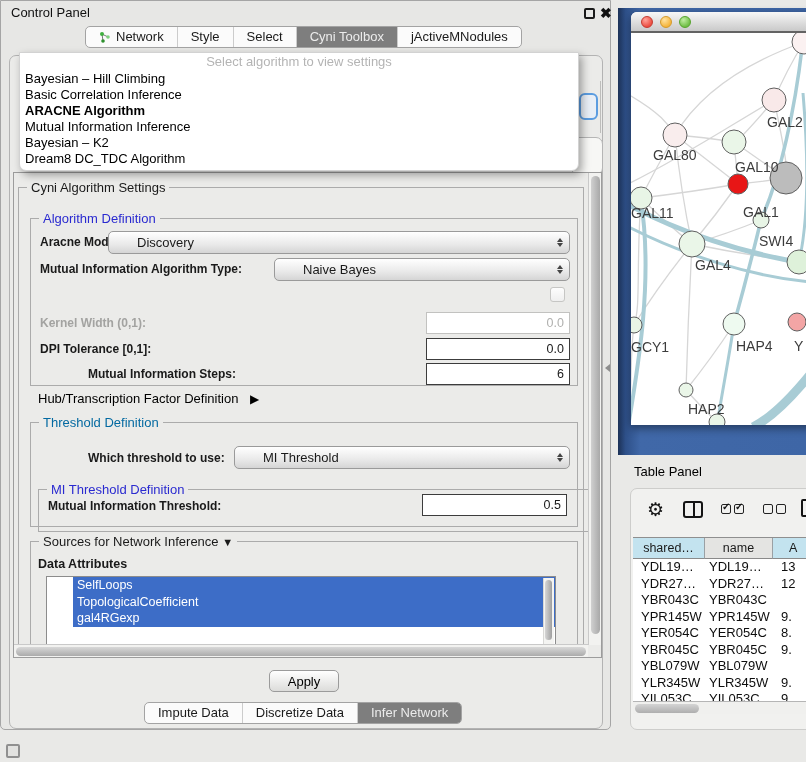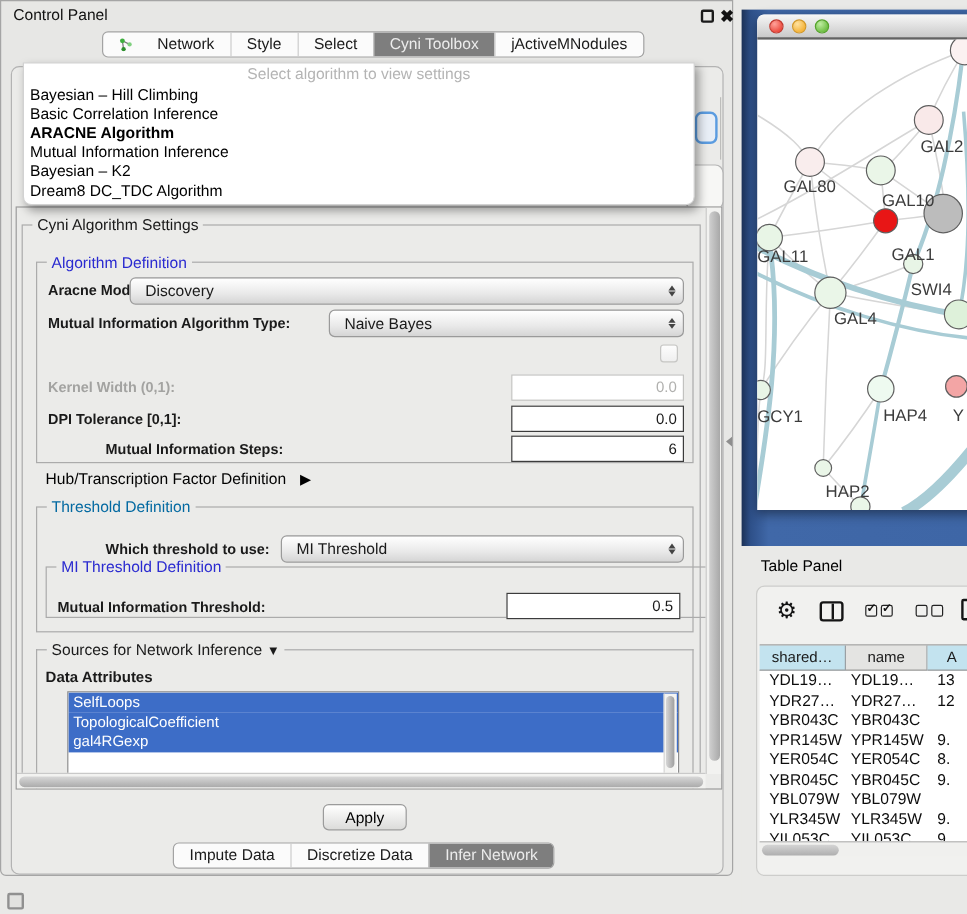--- a/index.html
+++ b/index.html
@@ -14,21 +14,21 @@
   .win-close { position:absolute; left:599px; top:4px; font-size:14px; font-weight:bold; color:#111; }
 
   .cp-inner { position:absolute; left:8px; top:54px; width:594px; height:674px; background:#ebebe9;
               border:1px solid #b3b3b3; border-radius:7px; }
 
   
   .tabbar { position:absolute; display:flex; height:22px; background:#fbfbfb; border:1px solid #a3a3a3;
             border-radius:5px; overflow:hidden; z-index:5; }
   .tabbar.top { left:84px; top:25px; }
   .tabbar.bottom { left:143px; top:701px; }
-  .tab { display:flex; align-items:center; gap:20px; padding:0 13px; font-size:13px; line-height:20px;
+  .tab { display:flex; align-items:center; gap:5px; padding:0 13px; font-size:13px; line-height:20px;
          border-left:1px solid #cccccc; white-space:nowrap; color:#1a1a1a; background:transparent; border-top:0; border-bottom:0; border-right:0; font-family:inherit; }
   .tab:first-child { border-left:none; }
   .tab.sel { background:#7e7e7e; color:#ececec; }
 
   
   .popup { position:absolute; left:18px; top:51px; width:560px; background:#ffffff; z-index:20;
            border:1px solid #d2d2d2; border-radius:0 0 7px 7px; box-shadow:3px 4px 8px rgba(0,0,0,0.35); padding-bottom:3px; }
   .pu-placeholder { text-align:center; color:#b4b4b4; font-size:13px; height:18px; line-height:18px; }
   .pu-item { font-size:13px; line-height:16px; padding-left:5px; color:#000; }
   .pu-item.bold { font-weight:bold; }
@@ -44,21 +44,21 @@
   .sp { position:absolute; left:12px; top:171px; width:589px; height:486px; border:1px solid #9c9c9c;
         background:#ebebe9; overflow:hidden; z-index:4; }
   .fs { position:absolute; border:1px solid #ababab; }
   .fs-legend { position:absolute; top:-8px; left:8px; background:#ebebe9; padding:0 4px; font-size:13px; white-space:nowrap;text-align:center; }
   .fs-legend.blue { color:#2a2ad0; }
   .fs-legend.green { color:#0369a1; }
   .lbl { position:absolute; font-size:12px; font-weight:bold; white-space:nowrap; }
   .lbl.dis { color:#a3a3a1; }
   .combo { position:absolute; height:23px; border:1px solid #9a9a9a; border-radius:5px;
            background:linear-gradient(#ffffff,#e9e9e9 60%,#d5d5d5); font-size:13px; display:flex; align-items:center; }
-  .combo .cv { padding-left:12px; flex:1; }
+  .combo .cv { padding-left:28px; flex:1; }
   .stepper { width:18px; display:flex; flex-direction:column; align-items:center; justify-content:center; gap:1px; }
   .stepper i { width:0; height:0; border-left:3.5px solid transparent; border-right:3.5px solid transparent; }
   .stepper i.up { border-bottom:4px solid #444; }
   .stepper i.dn { border-top:4px solid #444; }
   .tf { position:absolute; background:#ffffff; font-size:12.5px; text-align:right; padding:0 5px; line-height:20px; }
   .tf.strong { border:1.5px solid #3c3c3c; }
   .tf.lite { border:1px solid #c2c2c0; color:#b0b0ae; }
   .cb { position:absolute; width:15px; height:15px; border:1px solid #c6c6c4; border-radius:3px; background:linear-gradient(#fdfdfd,#efefef); }
   .hub { position:absolute; font-size:13px; color:#000; }
   .hub .arr { display:inline-block; margin-left:8px; font-size:12px; }
@@ -230,34 +230,34 @@
         <span class="fs-legend green">Threshold Definition</span>
       </div>
       <span class="lbl" style="left:74px; top:278px;">Which threshold to use:</span>
       <div class="combo" style="left:220px; top:273px; width:336px;">
         <span class="cv">MI Threshold</span>
         <span class="stepper">
             <i class="up"></i>
             <i class="dn"></i>
           </span>
       </div>
-      <div class="fs" style="left:24px; top:299px; width:563px; height:43px;">
+      <div class="fs" style="left:24px; top:316px; width:563px; height:43px;">
         <span class="fs-legend blue">MI Threshold Definition</span>
       </div>
       <span class="lbl" style="left:34px; top:326px;">Mutual Information Threshold:</span>
       <div class="tf strong" style="left:408px; top:321px; width:145px;">0.5</div>
 
       <div class="fs" style="left:16px; top:368px; width:548px; height:120px; border-bottom:none;">
         <span class="fs-legend">
           <span>Sources for Network Inference</span>
           <span style="font-size:11px;">▼</span>
         </span>
       </div>
       <span class="lbl" style="left:24px; top:384px; font-size:12.5px;">Data Attributes</span>
-      <div class="listbox" style="left:42px; top:403px; width:510px; height:70px;">
+      <div class="listbox" style="left:32px; top:403px; width:510px; height:70px;padding-left:26px;">
         <div>
             <div class="sel-item">SelfLoops</div>
             <div class="sel-item">TopologicalCoefficient</div>
             <div class="sel-item">gal4RGexp</div>
           </div>
         <div class="lb-scroll">
             <div class="th"></div>
           </div>
       </div>
 

